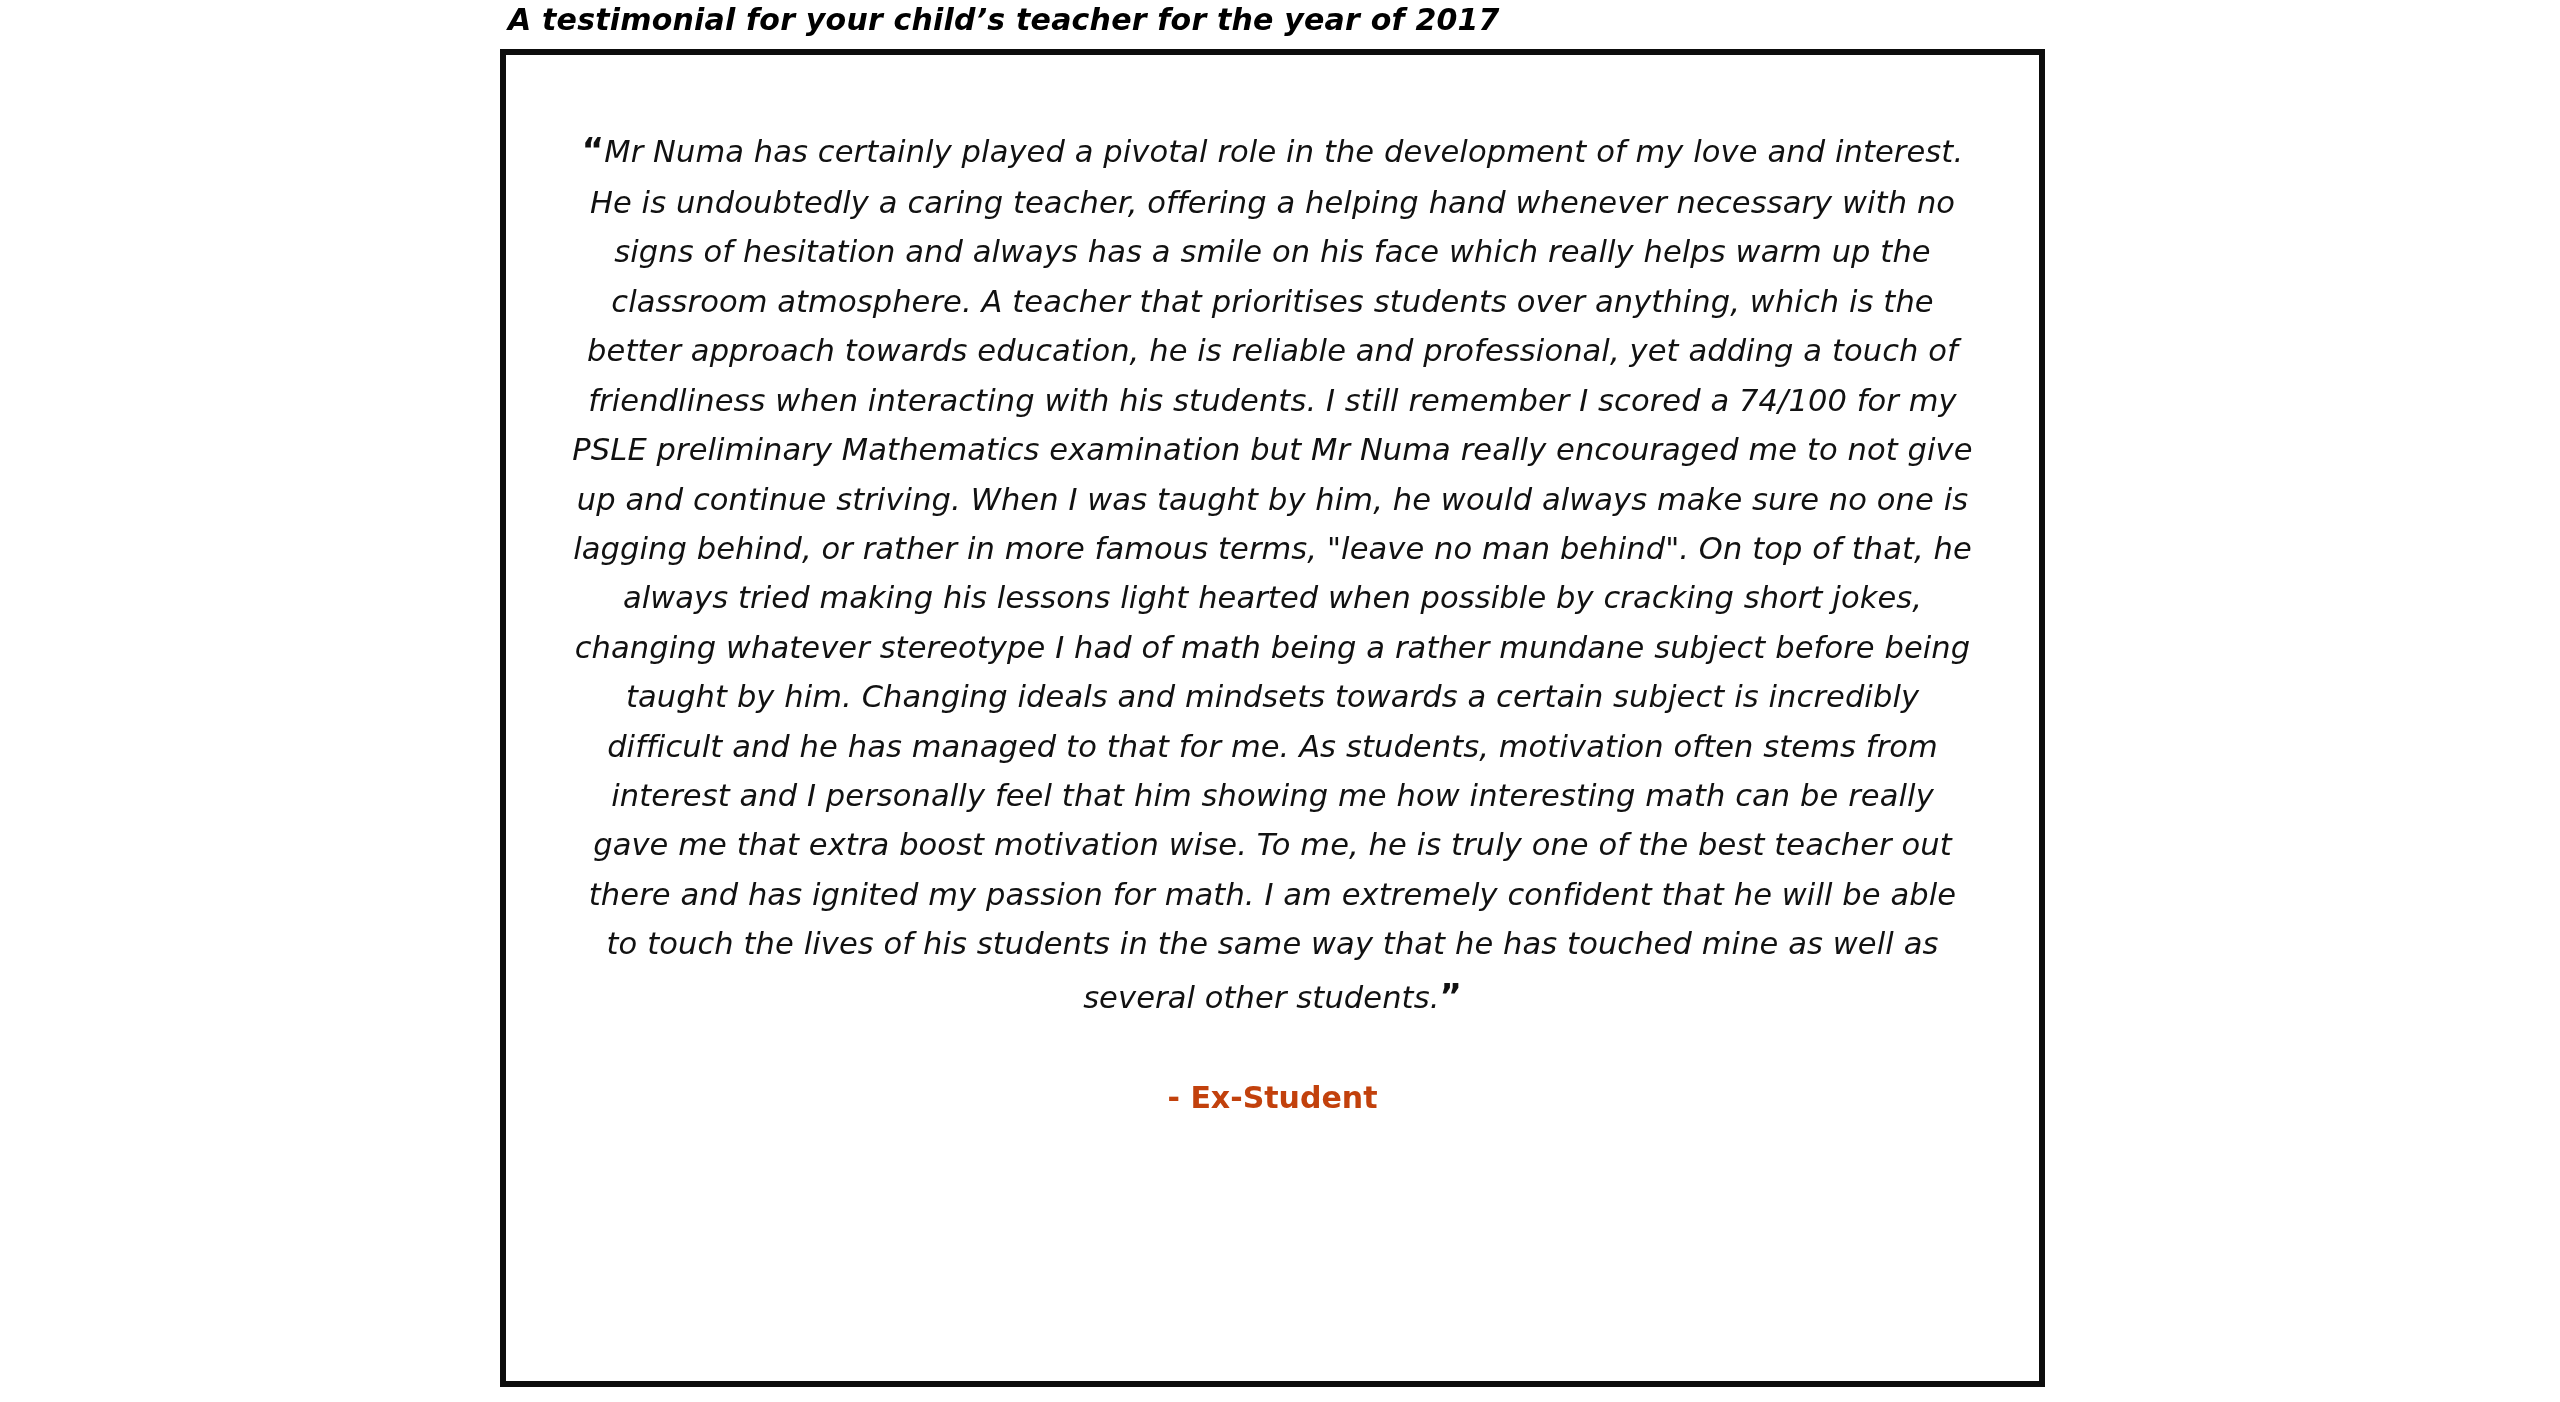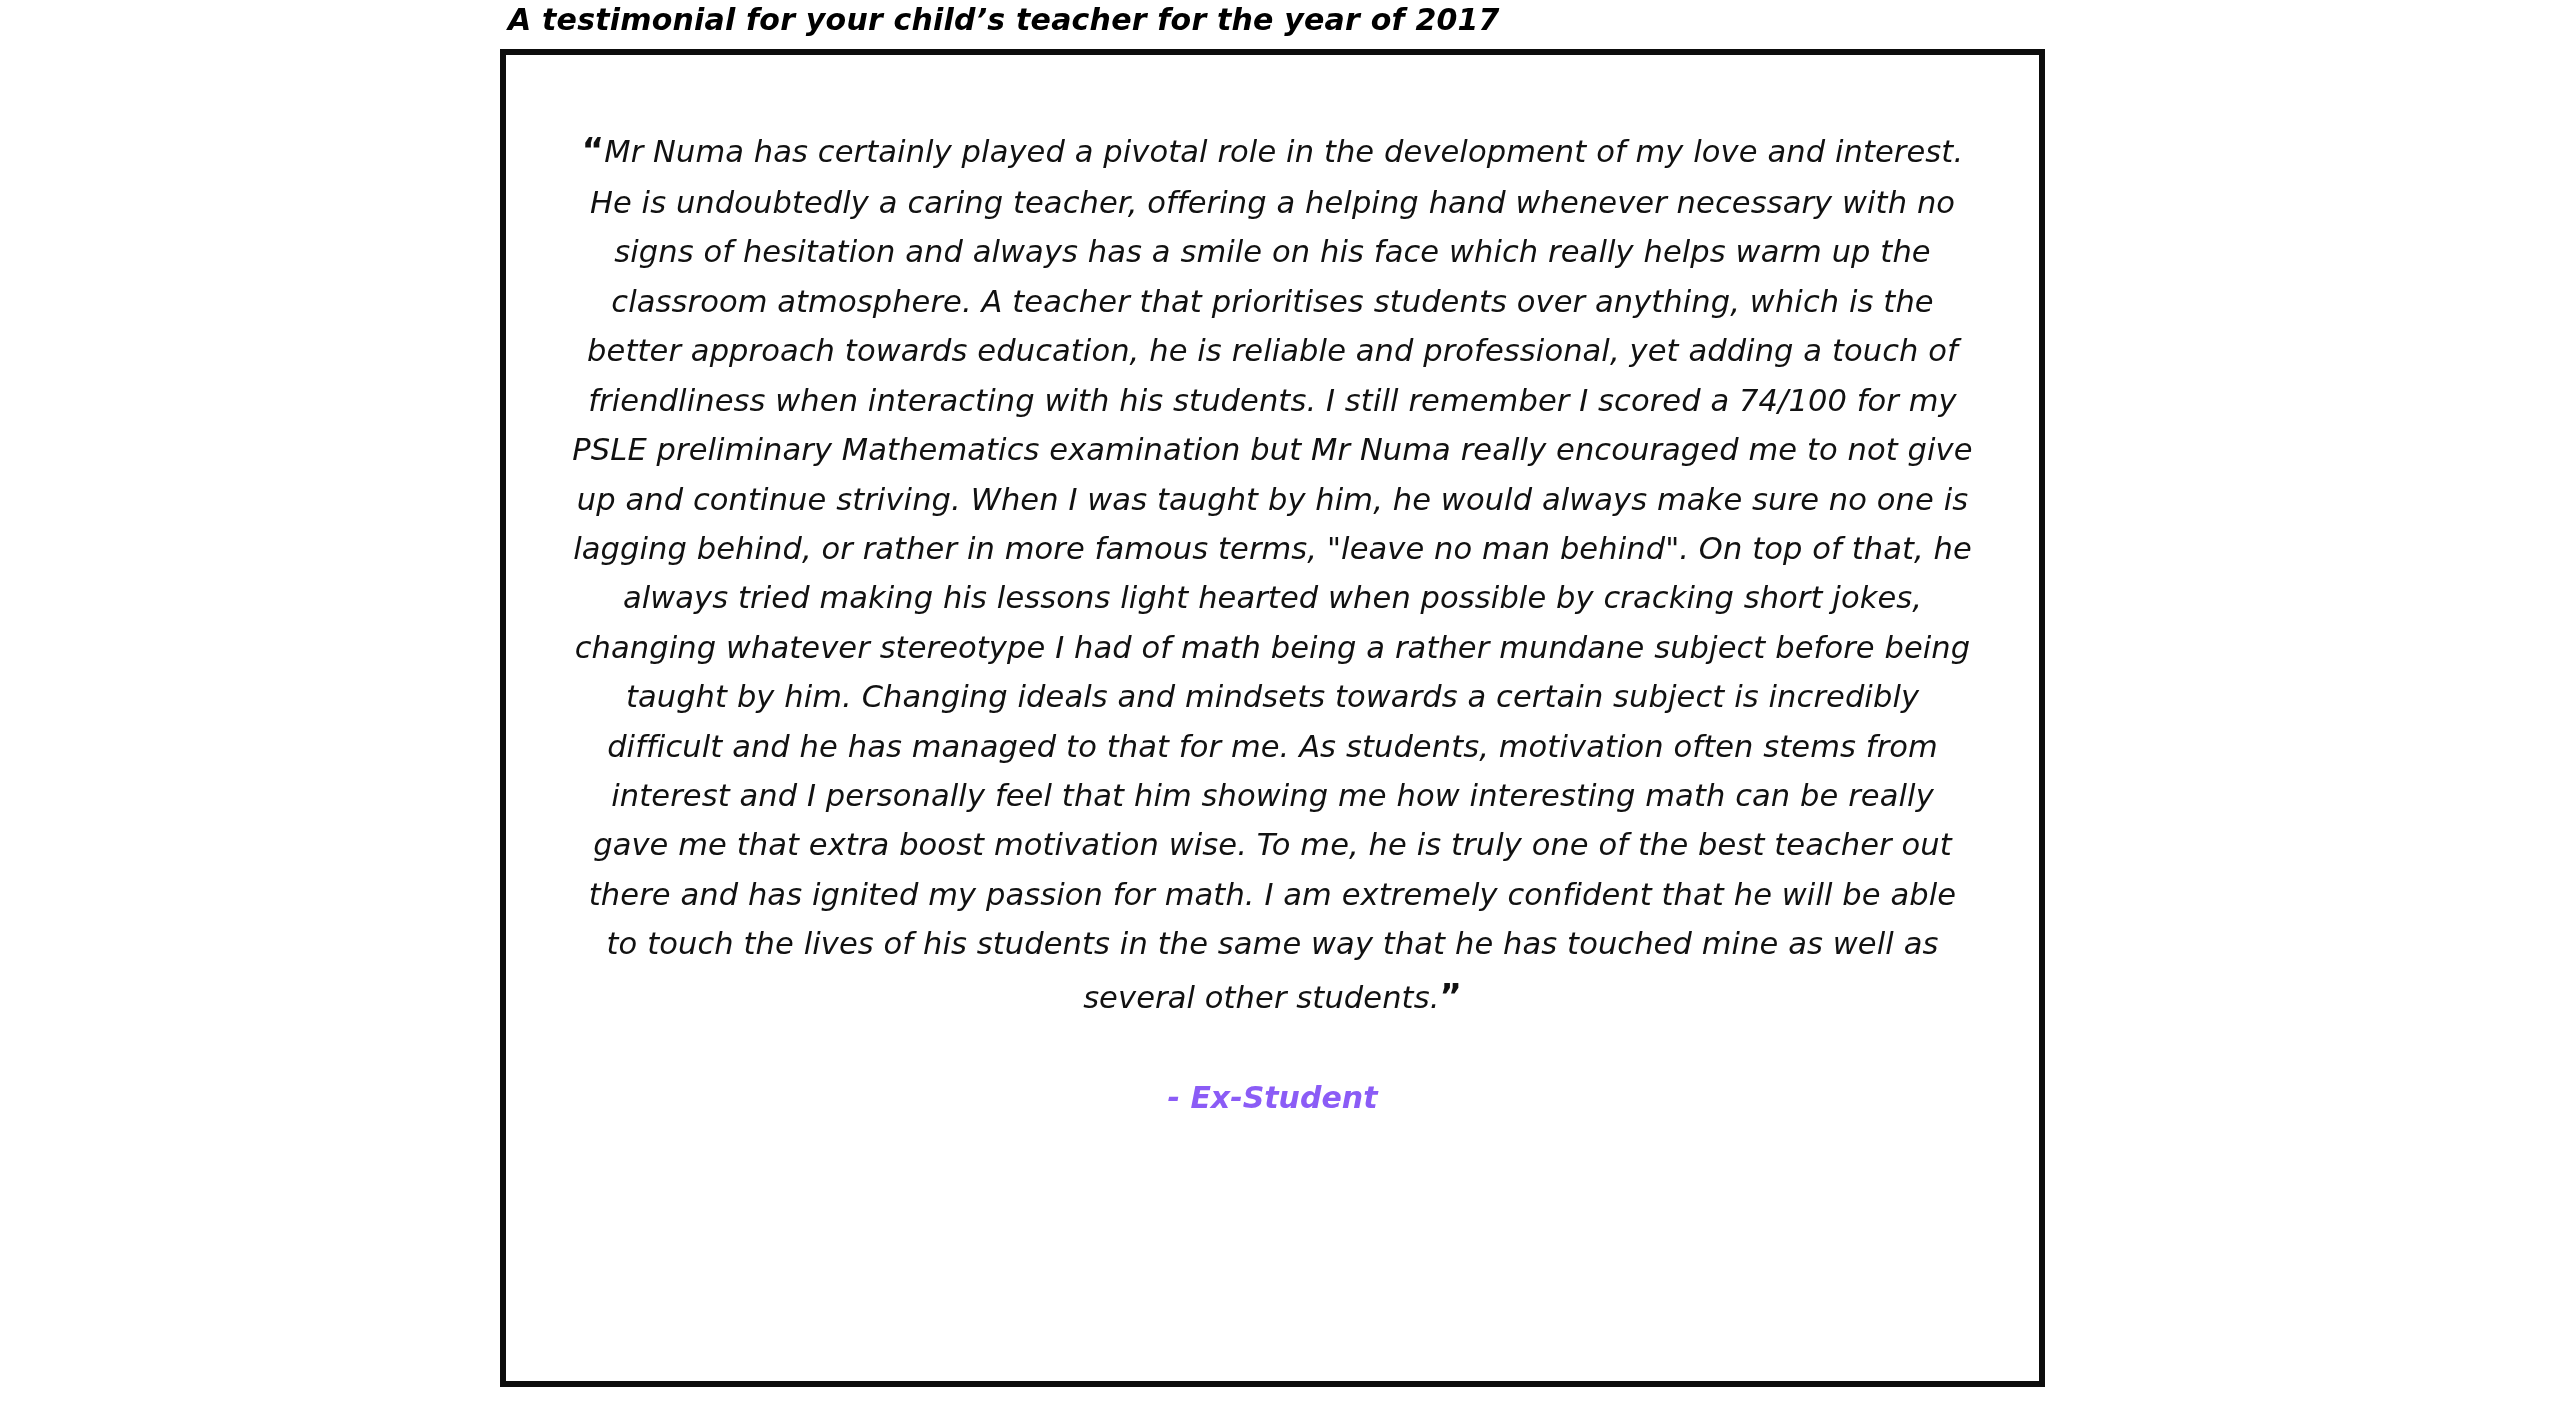--- a/index.html
+++ b/index.html
@@ -61,24 +61,23 @@
   }
 
   .quote-mark {
     font-weight: bold;
     font-style: normal;
     font-size: 34px;
   }
 
   .testimonial-attribution {
     font-family: "DejaVu Sans", sans-serif;
-    font-style: italic;
     font-weight: bold;
     font-size: 30px;
-    color: #8b5cf6;
+    color: #c2410c;
     text-align: center;
     margin-top: 56px;
   }
 </style>
 </head>
 <body>
 
 <div class="page">
 
   <div class="testimonial-wrap">

